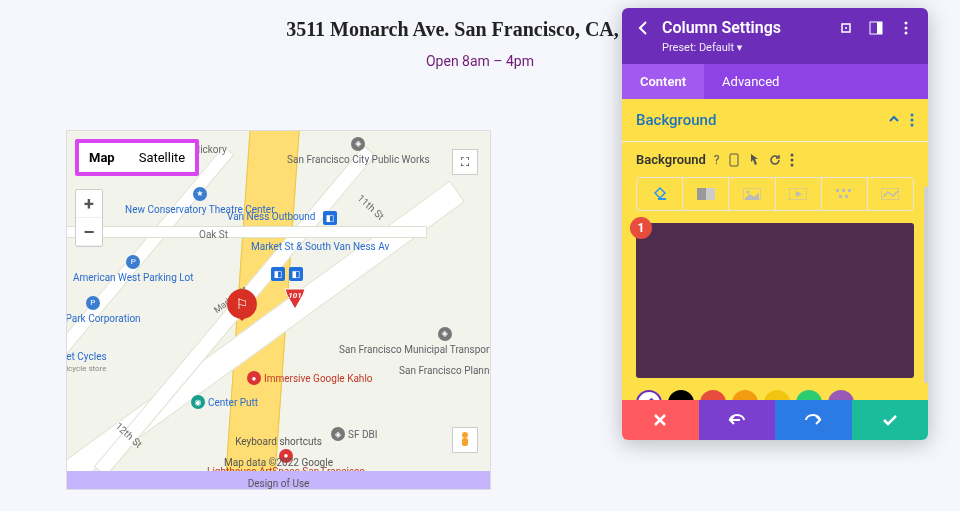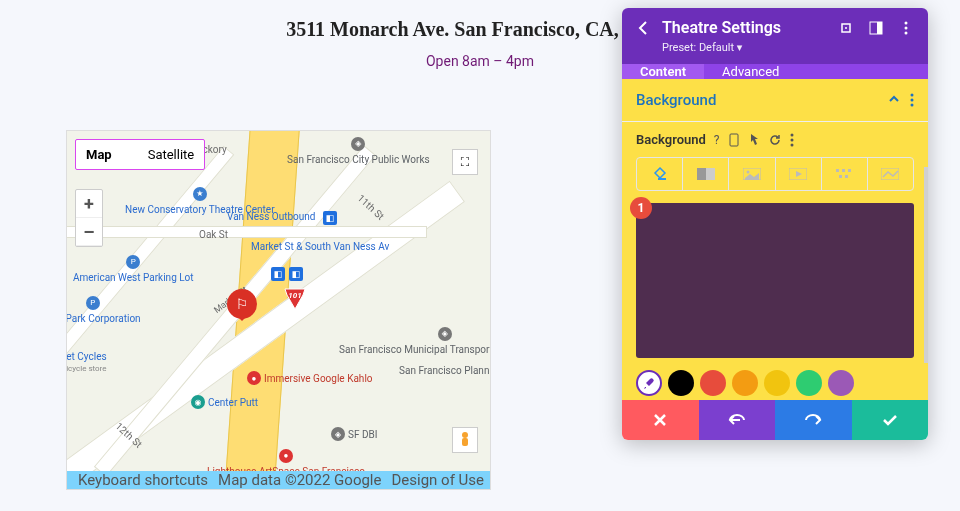--- a/index.html
+++ b/index.html
@@ -45,56 +45,56 @@
   }
   .dg { background:#1a9e8f;} .db{background:#3b7ecf;} .dr{background:#d33;} .dgy{background:#777;}
   .marker {
     position: absolute; width: 30px; height: 30px; background:#d93025; border-radius:50%;
     display:flex;align-items:center;justify-content:center;color:#fff;font-size:14px;
     left: 160px; top: 158px;
   }
   .marker::after{content:"";position:absolute;bottom:-7px;left:10px;border:5px solid transparent;border-top-color:#d93025;}
   .marker-inner{font-size:14px;}
   .map-toolbar {
-    position:absolute; left:8px; top:8px; display:flex; gap:16px;
-    background:#fff; border:1px solid #d946ef; border-radius:2px;
+    position:absolute; left:8px; top:8px; display:flex; gap:4px;
+    background:#fff; border:4px solid #d946ef; border-radius:2px;
     font-size:13px;
   }
   .map-toolbar span{padding:7px 10px;}
   .map-toolbar .sel{font-weight:700}
   .map-fs{position:absolute;right:12px;top:18px;width:26px;height:26px;border:1px solid #ccc;background:#fff;display:flex;align-items:center;justify-content:center;font-size:12px;}
   .zoom {
     position:absolute;left:8px;top:58px;background:#fff;border:1px solid #ccc;border-radius:2px;
     width:28px;
   }
   .zoom div{height:28px;display:flex;align-items:center;justify-content:center;font-size:18px;font-weight:700;color:#555;border-bottom:1px solid #eee;}
   .pegman{position:absolute;right:12px;bottom:36px;width:26px;height:26px;border:1px solid #ccc;background:#fff;display:flex;align-items:center;justify-content:center;}
   .map-footer{
-    position:absolute;bottom:0;left:0;right:0;height:18px;background:#7dd3fc;font-size:15px;color:#555;
-    display:flex;justify-content:flex-end;align-items:center;gap:10px;padding:0 6px;
+    position:absolute;bottom:0;left:0;right:0;height:18px;background:#c4b5fd;font-size:10px;color:#555;
+    display:flex;justify-content:flex-end;align-items:center;gap:10px;padding:0 6px;flex-direction:column;
   }
   .google-logo{position:absolute;left:8px;bottom:4px;font-family:Arial;font-size:14px;color:#999;}
   .transit{position:absolute;width:14px;height:14px;background:#1f6fde;border-radius:2px;display:flex;align-items:center;justify-content:center;color:#fff;font-size:9px;}
   .hwy{position:absolute;width:22px;height:18px;display:flex;align-items:center;justify-content:center;font-size:9px;font-weight:700;}
   .hwy-101{border-radius:3px;font-style:italic;}
 
   
   .panel {
     position:absolute;right:32px;top:8px;width:306px;height:432px;
     background:#fff;border-radius:6px;box-shadow:0 4px 22px rgba(0,0,0,0.25);
     overflow:hidden;display:flex;flex-direction:column;
   }
   .panel-header{background:#6c2eb9;color:#fff;padding:10px 14px;}
   .panel-header-row{display:flex;align-items:center;gap:10px;}
   .panel-title{font-size:16px;font-weight:600;}
   .panel-header-icons{margin-left:auto;display:flex;gap:14px;align-items:center;}
   .hicon{width:16px;height:16px;display:flex;align-items:center;justify-content:center;cursor:pointer;}
   .preset{font-size:11px;opacity:.9;margin-top:4px;margin-left:26px;}
   .tabs{background:#8e43e7;display:flex;color:#fff;font-size:13px;}
-  .tab{padding:0 18px;cursor:pointer;}
+  .tab{padding:10px 18px;cursor:pointer;}
   .tab.active{background:#a259f0;font-weight:600;}
   .panel-body{flex:1;overflow-y:auto;background:#fde047;position:relative;}
   .section-head{
     display:flex;align-items:center;padding:12px 14px;color:#1e73be;font-size:15px;font-weight:500;
     border-bottom:1px solid #eee;
   }
   .section-head .sh-ctrls{margin-left:auto;display:flex;gap:10px;color:#1e73be;}
   .bg-row{padding:10px 14px;display:flex;align-items:center;gap:8px;color:#333;font-size:13px;font-weight:600}
   .bg-row .mini{font-size:12px;font-weight:400;color:#555;cursor:pointer}
   .opt-grid{display:flex;border:1px solid #e5e5e5;margin:0 14px;border-radius:4px;overflow:hidden;}
@@ -224,21 +224,21 @@
 </div>
 
 <div class="panel">
   <div class="panel-header">
     <div class="panel-header-row">
       <span class="hicon">
           <svg width="16" height="16">
             <path d="M10 2 L4 8 L10 14" stroke="#fff" stroke-width="2" fill="none"></path>
           </svg>
         </span>
-      <span class="panel-title">Theatre Settings</span>
+      <span class="panel-title">Column Settings</span>
       <div class="panel-header-icons">
         <span class="hicon">
             <svg width="14" height="14">
               <rect x="3" y="3" width="8" height="8" fill="none" stroke="#fff" stroke-width="1.5"></rect>
               <circle cx="7" cy="7" r="1" fill="#fff"></circle>
             </svg>
           </span>
         <span class="hicon">
             <svg width="14" height="14">
               <rect x="1" y="1" width="12" height="12" fill="none" stroke="#fff"></rect>

